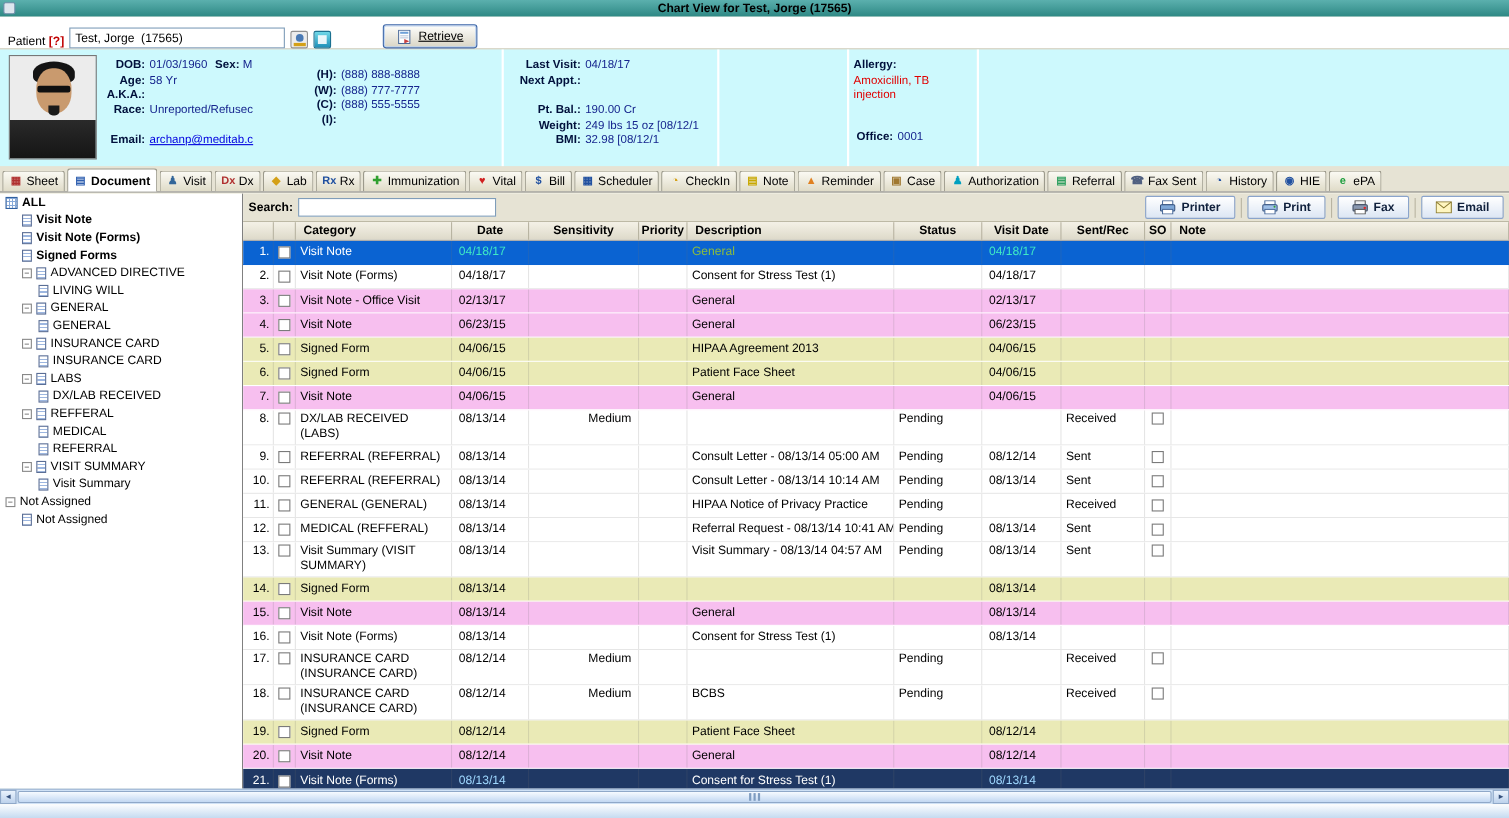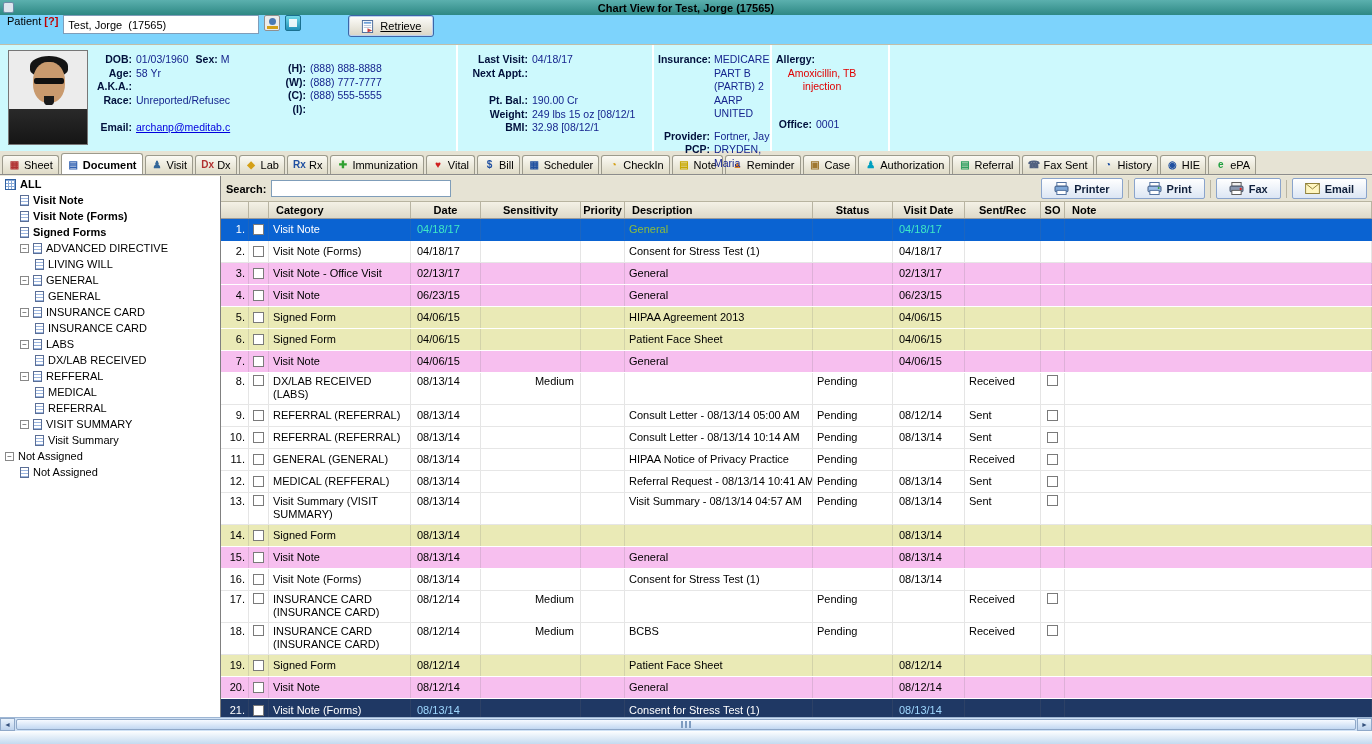--- a/index.html
+++ b/index.html
@@ -4,21 +4,21 @@
 <style>
   * { box-sizing: border-box; margin: 0; padding: 0; }
   html,body { width:1372px; height:744px; overflow:hidden; }
   body { font-family:"Liberation Sans", sans-serif; font-size:11px; background:#ECE9D8; position:relative; }
 
   
   .titlebar { height:15px; background:linear-gradient(#5BB0AE,#2E8884); display:flex; align-items:center; justify-content:center; position:relative; font-weight:bold; color:#000; font-size:11px; }
   .app-ico { position:absolute; left:3px; top:2px; width:11px; height:11px; background:#DDE6EE; border:1px solid #6C8CA8; border-radius:2px; }
 
   
-  .patientbar { height:30px; background:#7dd3fc; border-bottom:1px solid #C2BEA8; display:flex; align-items:flex-start; padding:0 7px; gap:5px; }
+  .patientbar { height:30px; background:#ffffff; border-bottom:1px solid #C2BEA8; display:flex; align-items:flex-end; padding:0 7px; gap:5px; }
   .pb-label { font-size:11px; }
   .pb-help { color:#C00000; font-weight:bold; cursor:pointer; }
   .patient-input { width:196px; height:19px; border:1px solid #7F9DB9; font-size:11px; padding:1px 4px; font-family:"Liberation Sans",sans-serif; background:#FFF; }
   .icon-user-key { width:16px; height:16px; position:relative; background:#ECECEC; border:1px solid #909090; border-radius:2px; display:inline-block; }
   .icon-user-key::before { content:""; position:absolute; left:4px; top:2px; width:7px; height:7px; border-radius:50%; background:#4A7AB5; }
   .icon-user-key::after { content:""; position:absolute; left:2px; top:10px; width:11px; height:3px; background:#D4A017; }
   .icon-chart { width:16px; height:16px; background:linear-gradient(#6FD8E8,#2090B8); border:1px solid #1A7090; border-radius:2px; position:relative; display:inline-block; }
   .icon-chart::before { content:""; position:absolute; left:3px; top:3px; right:3px; bottom:3px; background:rgba(255,255,255,0.88); }
   .retrieve-btn { margin-left:42px; display:flex; align-items:center; gap:6px; height:22px; padding:0 12px; font-size:11px; font-family:"Liberation Sans",sans-serif;
     background:linear-gradient(#FEFEFC,#D9D5C5); border:1px solid #3C66A8; border-radius:3px; box-shadow:inset 0 0 0 1px #BDD2EE; cursor:pointer;text-decoration:underline; }
@@ -37,21 +37,21 @@
   .c3 { left:462px; width:188px; }
   .c4 { left:658px; width:112px; }
   .c5 { left:776px; width:110px; }
   .c6 { left:894px; right:4px; }
   .iline { display:flex; line-height:13.5px; }
   .ilbl { font-weight:bold; color:#00103C; text-align:right; padding-right:4px; flex:none; }
   .ival { color:#16258E; }
   .w44 { width:44px; } .w52 { width:52px; } .w70 { width:70px; } .w56 { width:56px; } .w40 { width:40px; }
   .mt8 { margin-top:9px; } .mt14 { margin-top:14px; } .ml6 { margin-left:7px; font-weight:bold; color:#00103C; }
   .link { color:#0000DF; text-decoration:underline; cursor:pointer; }
-  .red { color:var(--allergy,#E00000); width:92px; line-height:13.5px;text-align:center; }
+  .red { color:var(--allergy,#E00000); width:92px; line-height:13.5px; }
   .vstack div { line-height:13.5px; color:#16258E; }
   .nowrap { white-space:nowrap; }
 
   
   .tabbar { height:24px; background:#E6E3D4; border-bottom:1px solid #8C8C8C; display:flex; align-items:flex-end; padding:2px 2px 0 2px; gap:2px; overflow:hidden; }
   .tab { flex:0 0 auto; display:flex; align-items:center; gap:3px; height:19px; padding:0 5px; font-size:11px; background:linear-gradient(#FBFAF4,#DFDBC7); border:1px solid #9C9A8C; border-bottom:none; border-radius:3px 3px 0 0; cursor:pointer; white-space:nowrap; }
   .tab.active { background:#FFF; font-weight:bold; height:22px; margin-bottom:-1px; position:relative; z-index:2; }
   .tab-ico { width:13px; text-align:center; font-size:10px; line-height:12px; font-weight:bold; }
 
   
@@ -208,38 +208,20 @@
       <span class="ival nowrap">249 lbs 15 oz [08/12/1</span>
     </div>
     <div class="iline">
       <span class="ilbl w70">BMI:</span>
       <span class="ival nowrap">32.98 [08/12/1</span>
     </div>
   </div>
 
   <div class="vd" style="left:652px"></div>
 
-  <div class="icol c4">
-    <div class="iline">
-      <span class="ilbl w56">Insurance:</span>
-      <span class="vstack">
-        <div>MEDICARE PART B</div>
-        <div>(PARTB)   2</div>
-        <div>AARP UNITED</div>
-      </span>
-    </div>
-    <div class="iline mt8">
-      <span class="ilbl w56">Provider:</span>
-      <span class="ival nowrap">Fortner, Jay</span>
-    </div>
-    <div class="iline">
-      <span class="ilbl w56">PCP:</span>
-      <span class="ival" style="width:54px">DRYDEN, Maria</span>
-    </div>
-  </div>
 
   <div class="vd" style="left:770px"></div>
 
   <div class="icol c5">
     <div class="iline">
       <span class="ilbl">Allergy:</span>
     </div>
     <div class="iline">
       <span class="red">Amoxicillin, TB injection</span>
     </div>

